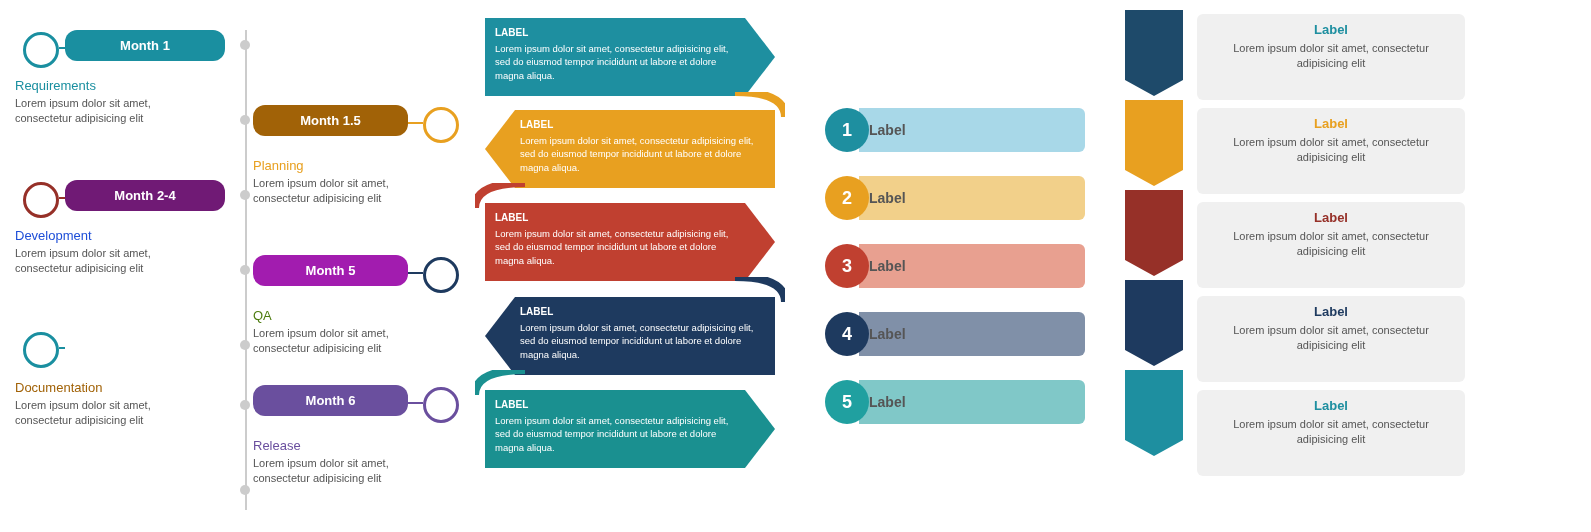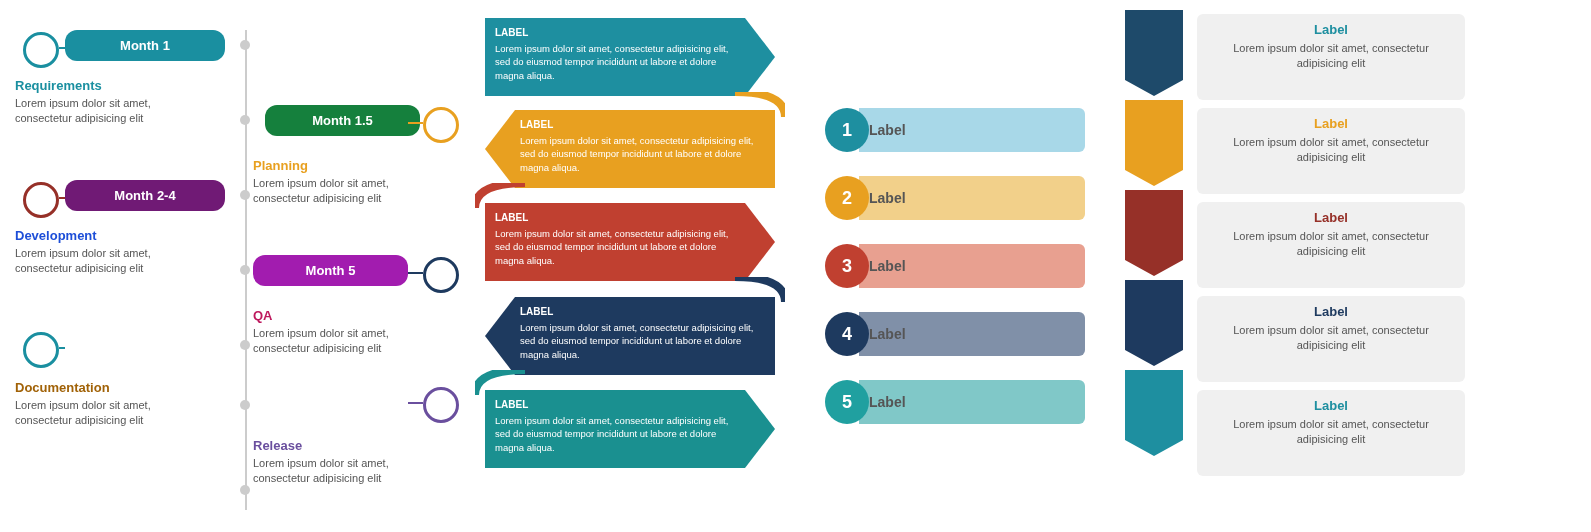--- a/index.html
+++ b/index.html
@@ -61,21 +61,21 @@
       border: 3px solid;
       background: #fff;
     }
 
     
     .tl-label {
       position: absolute;
     }
     .tl-label h4 {
       font-size: 13px;
-      font-weight: bold;
+      font-weight: normal;
       margin-bottom: 3px;
     }
     .tl-label p {
       font-size: 11px;
       color: #555;
       line-height: 1.4;
     }
 
     
     .tl-dot {
@@ -216,21 +216,21 @@
       <div class="tl-box" style="position:absolute;top:20px;left:60px;width:160px;background:#1a8fa0;">Month 1</div>
       <div class="tl-circle" style="position:absolute;top:22px;left:18px;width:36px;height:36px;border-color:#1a8fa0;"></div>
 
       <div style="position:absolute;top:37px;left:54px;width:6px;height:2px;background:#1a8fa0;"></div>
 
       <div class="tl-label" style="top:68px;left:10px;width:220px;">
         <h4 style="color:#1a8fa0;">Requirements</h4>
         <p>Lorem ipsum dolor sit amet,<br>consectetur adipisicing elit</p>
       </div>
 
-      <div class="tl-box" style="position:absolute;top:95px;left:260px;width:155px;background:#15803d;">Month 1.5</div>
+      <div class="tl-box" style="position:absolute;top:95px;left:248px;width:155px;background:#a16207;">Month 1.5</div>
       <div class="tl-circle" style="position:absolute;top:97px;left:418px;width:36px;height:36px;border-color:#e8a020;"></div>
       <div style="position:absolute;top:112px;left:403px;width:15px;height:2px;background:#e8a020;"></div>
 
       <div class="tl-label" style="top:148px;left:248px;width:200px;">
         <h4 style="color:#e8a020;">Planning</h4>
         <p>Lorem ipsum dolor sit amet,<br>consectetur adipisicing elit</p>
       </div>
 
       <div class="tl-box" style="position:absolute;top:170px;left:60px;width:160px;background:#701a75;">Month 2-4</div>
       <div class="tl-circle" style="position:absolute;top:172px;left:18px;width:36px;height:36px;border-color:#963028;"></div>
@@ -239,32 +239,33 @@
       <div class="tl-label" style="top:218px;left:10px;width:220px;">
         <h4 style="color:#1d4ed8;">Development</h4>
         <p>Lorem ipsum dolor sit amet,<br>consectetur adipisicing elit</p>
       </div>
 
       <div class="tl-box" style="position:absolute;top:245px;left:248px;width:155px;background:#a21caf;">Month 5</div>
       <div class="tl-circle" style="position:absolute;top:247px;left:418px;width:36px;height:36px;border-color:#1e3a5f;"></div>
       <div style="position:absolute;top:262px;left:403px;width:15px;height:2px;background:#1e3a5f;"></div>
 
       <div class="tl-label" style="top:298px;left:248px;width:200px;">
-        <h4 style="color:#be185d;">QA</h4>
+        <h4 style="color:#4d7c0f;">QA</h4>
         <p>Lorem ipsum dolor sit amet,<br>consectetur adipisicing elit</p>
       </div>
 
       <div class="tl-circle" style="position:absolute;top:322px;left:18px;width:36px;height:36px;border-color:#1a8fa0;"></div>
       <div style="position:absolute;top:337px;left:54px;width:6px;height:2px;background:#1a8fa0;"></div>
 
       <div class="tl-label" style="top:370px;left:10px;width:220px;">
         <h4 style="color:#a16207;">Documentation</h4>
         <p>Lorem ipsum dolor sit amet,<br>consectetur adipisicing elit</p>
       </div>
 
+      <div class="tl-box" style="position:absolute;top:375px;left:248px;width:155px;background:#6a4f9e;">Month 6</div>
       <div class="tl-circle" style="position:absolute;top:377px;left:418px;width:36px;height:36px;border-color:#6a4f9e;"></div>
       <div style="position:absolute;top:392px;left:403px;width:15px;height:2px;background:#6a4f9e;"></div>
 
       <div class="tl-label" style="top:428px;left:248px;width:200px;">
         <h4 style="color:#6a4f9e;">Release</h4>
         <p>Lorem ipsum dolor sit amet,<br>consectetur adipisicing elit</p>
       </div>
     </div>
   </div>
 

